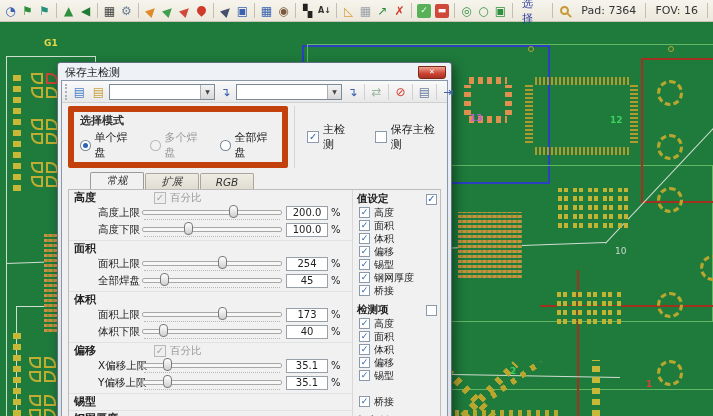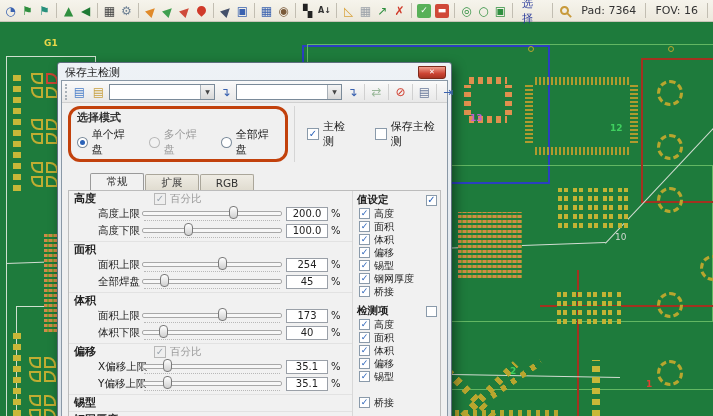--- a/index.html
+++ b/index.html
@@ -73,36 +73,36 @@
                  background:linear-gradient(#fafafa,#e8e8e8); border-bottom:1px solid #d0d0d0; }
   .grip { width:4px; height:16px; border-left:2px dotted #a8b0b8; margin-right:2px; }
   .dti { width:17px; height:17px; display:inline-flex; align-items:center; justify-content:center; font-size:12px; }
   .combo { width:106px; height:16px; background:#fff; border:1px solid #7a8a99; display:flex;
            align-items:center; justify-content:flex-end; font-size:10px; }
   .combo .arrow-box { width:14px; height:14px; background:linear-gradient(#f4f4f4,#d8d8d8); border-left:1px solid #a8b0b8;
                       display:flex; align-items:center; justify-content:center; font-size:6px; color:#444; }
   .dsep { width:1px; height:16px; background:#d0d0d0; margin:0 1px; }
 
   .mode-row { display:flex; align-items:stretch; padding:3px 6px 2px; }
-  .groupbox { position:relative; border:3px solid #c2410c; border-radius:12px; width:232px; padding:1px 6px 2px; }
+  .groupbox { position:relative; border:6px solid #c2410c; border-radius:2px; width:232px; padding:1px 6px 2px; }
   .gb-title { font-size:11px; font-weight:bold; color:#333; }
   .gb-radios { display:flex; align-items:center; margin-top:2px; }
   .radio-item { display:flex; align-items:center; font-size:11px; color:#222; margin-right:14px; }
   .radio { width:11px; height:11px; border:1px solid #7a8a9a; border-radius:50%; background:#fff;
            display:inline-flex; align-items:center; justify-content:center; margin-right:4px; }
   .radio .dot { width:5px; height:5px; border-radius:50%; background:#2a62b8; }
   .radio.dis { border-color:#b8b8b8; background:#f2f2f2; }
   .dim { color:#9a9a9a; }
   .mode-checks { display:flex; align-items:center; border-left:1px solid #d5d5d5; margin-left:6px; padding-left:12px; gap:22px; }
   .check-item { display:flex; align-items:center; font-size:11px; color:#222; }
   .cb { width:12px; height:12px; border:1px solid #8a9aaa; background:#fff; display:inline-flex;
         align-items:center; justify-content:center; font-size:10px; line-height:1; color:#2a62b8; margin-right:4px; flex:0 0 12px; }
   .cb.dis { border-color:#b8b8b8; background:#efefef; color:#9aa4ae; }
 
-  .tabs { display:flex; padding-left:28px; margin-top:9px; position:relative; }
+  .tabs { display:flex; padding-left:28px; margin-top:2px; position:relative;font-style:italic; }
   .tab { min-width:54px; height:16px; display:flex; align-items:center; justify-content:center;
          font-size:10.5px; color:#333; background:linear-gradient(#efece4,#e0dcd0); border:1px solid #aaa69a;
          border-bottom:none; border-radius:2px 2px 0 0; margin-right:1px; position:relative; top:1px; }
   .tab.active { background:#f1f1f1; border-color:#9a9a9a; z-index:2; height:17px; top:0; }
 
   .panel { margin:0 6px 0 6px; border:1px solid #bcbcbc; background:#f1f1f1; display:flex; height:460px; }
   .left-col { flex:1; }
   .right-col { width:88px; border-left:1px solid #d8d8d8; padding:2px 3px 0 4px; }
 
   .sec { border-bottom:1px solid #e2e2e2; padding:1px 3px 2px; }
@@ -255,22 +255,22 @@
     <div class="via" style="left:668px;top:24px;"></div>
 
     <div class="diagband" style="left:452px;top:400px;width:86px;transform:rotate(-45deg);"></div>
     <div class="diagband" style="left:442px;top:338px;width:86px;transform:rotate(45deg);"></div>
     <div class="padrow" style="left:437px;top:388px;width:122px;"></div>
     <div class="padcol" style="left:592px;top:338px;height:56px;"></div>
     <div class="diagband" style="left:490px;top:372px;width:60px;height:6px;transform:rotate(-35deg);"></div>
 
     <span class="lbl" style="left:44px;top:17px;color:#e8d84a;">G1</span>
     <span class="lbl" style="left:470px;top:92px;color:#c060d0;">13</span>
-    <span class="lbl" style="left:610px;top:94px;color:#3fd05f;margin-top:8px;">12</span>
-    <span class="lbl" style="left:615px;top:211px;color:#cfd8cf;font-weight:normal;">10</span>
+    <span class="lbl" style="left:610px;top:94px;color:#3fd05f;">12</span>
+    <span class="lbl" style="left:615px;top:225px;color:#cfd8cf;font-weight:normal;">10</span>
     <span class="lbl" style="left:646px;top:358px;color:#e04030;">1</span>
     <span class="lbl" style="left:510px;top:345px;color:#3fd05f;">2</span>
   </div>
 
   <div class="dialog">
     <div class="dlg-titlebar">
       <span class="dlg-title">保存主检测</span>
       <span class="dlg-close">✕</span>
     </div>
     <div class="dlg-body">

